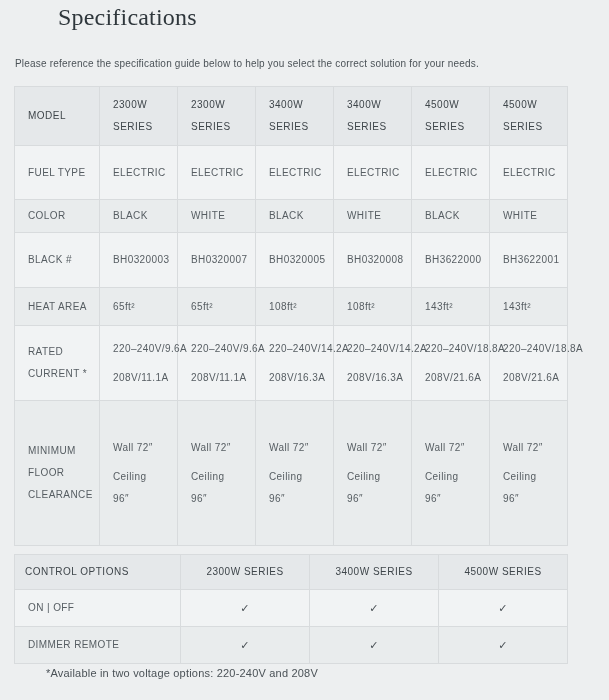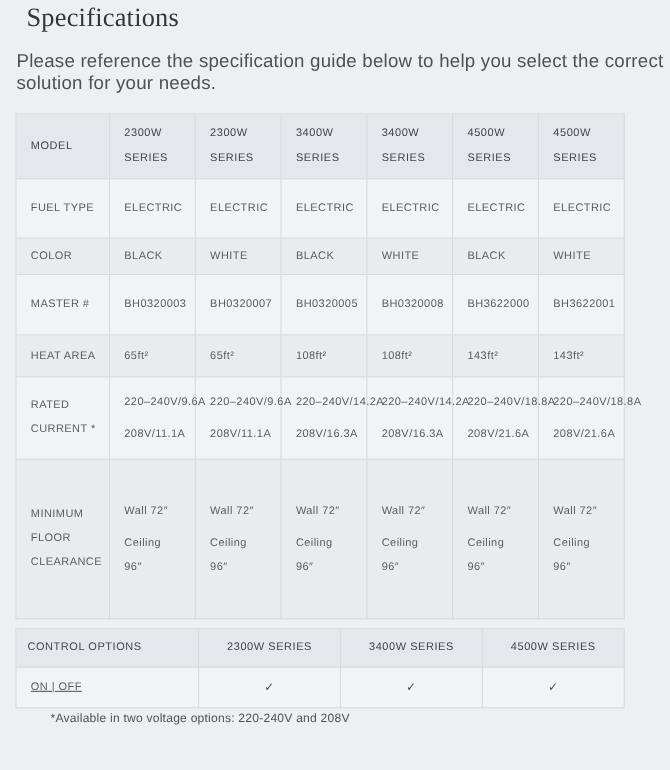--- a/index.html
+++ b/index.html
@@ -17,27 +17,27 @@
   body{
     background:var(--page-bg);
     font-family:"Liberation Sans","DejaVu Sans",sans-serif;
     color:var(--body-text);
   }
   h1[data-name="page-title"]{
     font-family:"Liberation Serif","DejaVu Serif",serif;
     font-weight:normal;
     font-size:24px;
     color:var(--heading-text);
-    margin:4px 0 0 24px;
+    margin:4px 0 0 58px;
     letter-spacing:0.2px;
   }
   p[data-name="intro-text"]{
-    font-size:17px;
+    font-size:10px;
     color:#4b5257;
-    margin:15px 0 0 15px;
+    margin:27px 0 0 15px;
     letter-spacing:0.2px;
   }
   table{
     border-collapse:collapse;
     table-layout:fixed;
     width:553px;
     margin-left:14px;
   }
   table[data-name="spec-table"]{margin-top:17px;}
   table[data-name="control-options-table"]{margin-top:8px;}
@@ -61,21 +61,21 @@
   tbody tr:nth-child(odd){background:var(--row-light-bg);}
   tbody tr:nth-child(even){background:var(--row-dark-bg);}
   td .blk div{white-space:nowrap;}
   td .blk + .blk{margin-top:7px;}
   table[data-name="control-options-table"] thead th{padding-left:10px;}
   table[data-name="control-options-table"] thead th.centered,
   table[data-name="control-options-table"] td.centered{
     text-align:center;
     padding-left:2px;
   }
-  table[data-name="control-options-table"] tbody th{text-decoration:underline;}
+  table[data-name="control-options-table"] tbody th{}
   .check{
     font-size:11px;
     color:#464d52;
   }
   p[data-name="footnote-text"]{
     font-size:11px;
     color:#4b5257;
     margin:3px 0 0 46px;
     letter-spacing:0.2px;
   }
@@ -169,21 +169,21 @@
               <div>BLACK</div>
             </div>
           </td>
           <td data-name="spec-cell">
             <div data-name="cell-text" class="blk">
               <div>WHITE</div>
             </div>
           </td>
         </tr>
         <tr data-name="table-row" style="height: 55px;">
-          <th data-name="row-label" scope="row">MASTER #</th>
+          <th data-name="row-label" scope="row">BLACK #</th>
           <td data-name="spec-cell">
             <div data-name="cell-text" class="blk">
               <div>BH0320003</div>
             </div>
           </td>
           <td data-name="spec-cell">
             <div data-name="cell-text" class="blk">
               <div>BH0320007</div>
             </div>
           </td>
@@ -367,17 +367,23 @@
           <th data-name="column-header" class="centered">4500W SERIES</th>
         </tr>
     </thead>
     <tbody id="ctrl-body" data-name="control-table-body">
         <tr data-name="table-row" style="height: 37px;">
           <th data-name="row-label" scope="row">ON | OFF</th>
           <td data-name="control-cell" class="centered"><span data-name="checkmark-icon" class="check">✓</span></td>
           <td data-name="control-cell" class="centered"><span data-name="checkmark-icon" class="check">✓</span></td>
           <td data-name="control-cell" class="centered"><span data-name="checkmark-icon" class="check">✓</span></td>
         </tr>
+        <tr data-name="table-row" style="height: 37px;">
+          <th data-name="row-label" scope="row">DIMMER REMOTE</th>
+          <td data-name="control-cell" class="centered"><span data-name="checkmark-icon" class="check">✓</span></td>
+          <td data-name="control-cell" class="centered"><span data-name="checkmark-icon" class="check">✓</span></td>
+          <td data-name="control-cell" class="centered"><span data-name="checkmark-icon" class="check">✓</span></td>
+        </tr>
       </tbody>
   </table>
 
   <p data-name="footnote-text">*Available in two voltage options: 220-240V and 208V</p>
 </main>
 
 </body></html>

